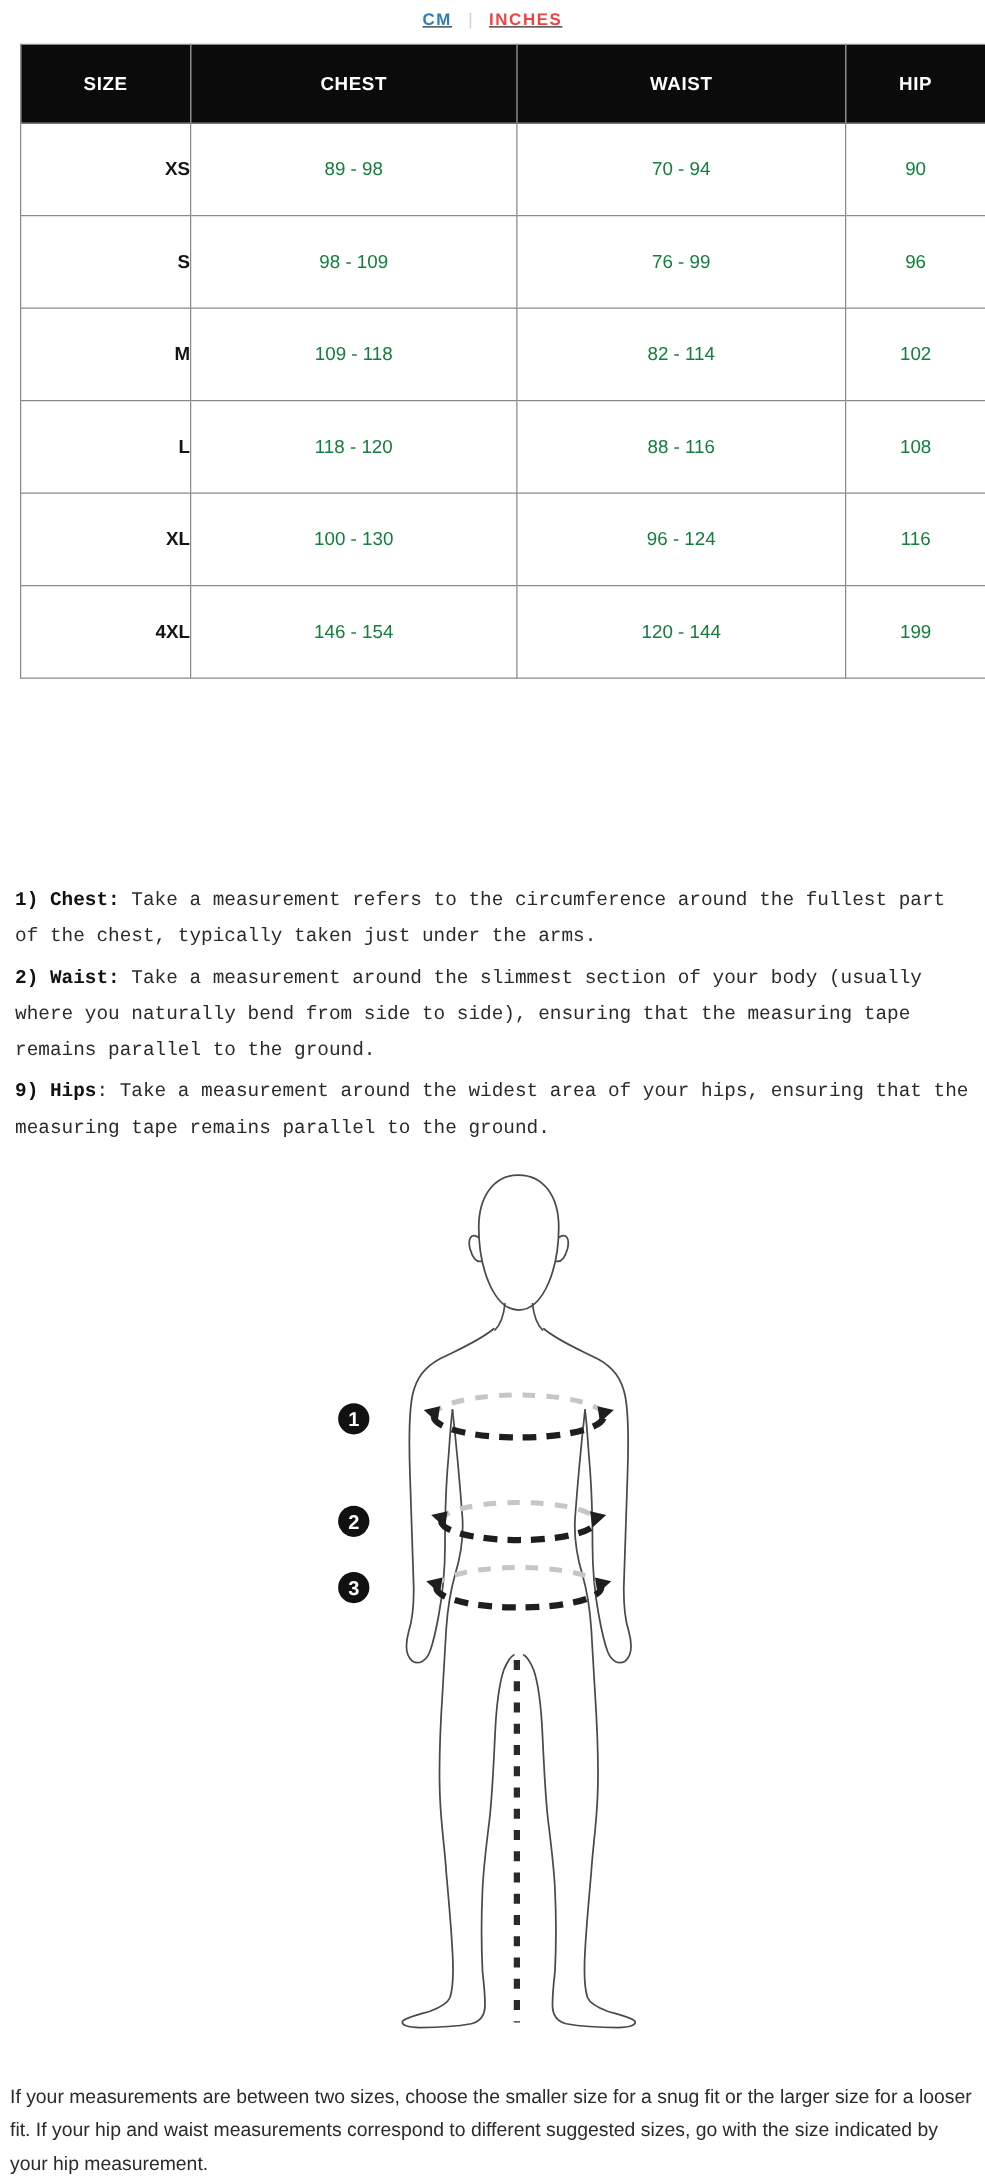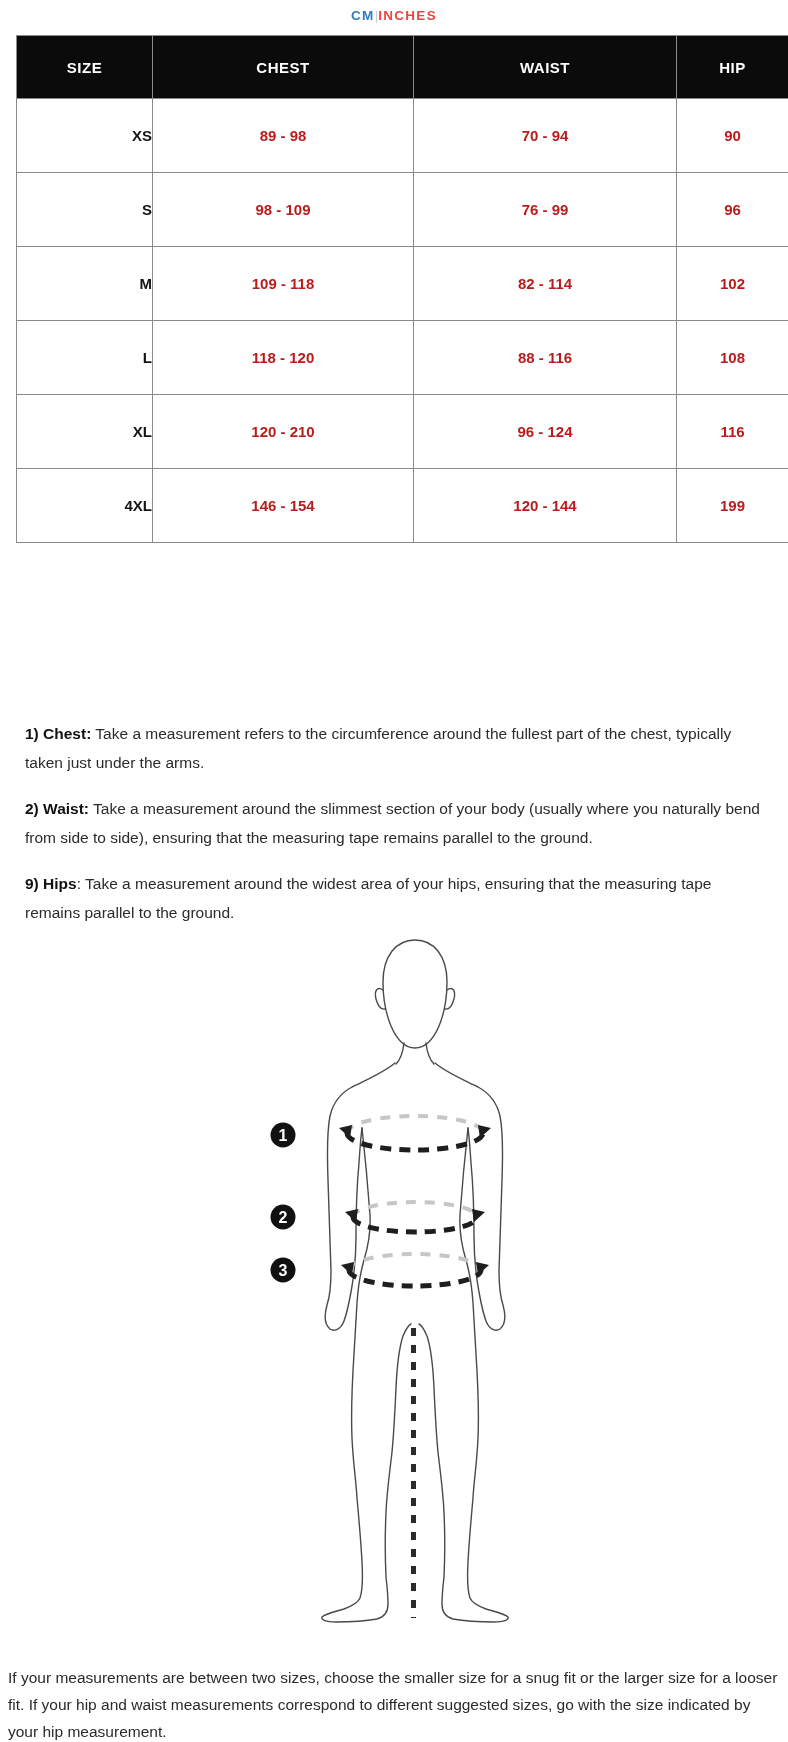--- a/index.html
+++ b/index.html
@@ -1,38 +1,38 @@
 <!DOCTYPE html>
 <html><head>
 <meta charset="utf-8">
 <style>
   html,body{margin:0;padding:0;background:#fff;}
   .page{position:relative;width:788px;height:1742px;background:#ffffff;overflow:hidden;
         font-family:"Liberation Sans",sans-serif;color:#2b2b2b;}
 
   
   .unit-toggle{position:absolute;top:8px;left:0;width:100%;display:flex;justify-content:center;
-               align-items:center;font-size:13.5px;font-weight:bold;letter-spacing:1.3px;}
+               align-items:center;gap:13px;font-size:13.5px;font-weight:bold;letter-spacing:1.3px;text-decoration:underline;}
   .unit-cm{color:#2e7bc0;cursor:pointer;}
   .unit-divider{color:#cfcfcf;font-weight:normal;letter-spacing:0;}
   .unit-inches{color:#ef4444;cursor:pointer;}
 
   
   table.size-table{position:absolute;left:16px;top:35px;width:772px;border-collapse:collapse;
                    table-layout:fixed;}
   .size-table th,.size-table td{border:1px solid #8a8a8a;text-align:center;vertical-align:middle;padding:0;}
   .size-table thead th{background:#0b0b0b;color:#ffffff;height:62px;font-size:15px;
                        font-weight:bold;letter-spacing:.5px;}
-  .size-table tbody td{height:73px;font-size:15px;color:#b91c1c;font-weight:bold;}
+  .size-table tbody td{height:73px;font-size:15px;color:#15803d;}
   .size-table tbody td.size-cell{font-weight:bold;color:#141414;text-align:right;}
 
   
   .instructions{position:absolute;left:8px;top:702px;width:776px;font-size:15.5px;
                 line-height:29px;color:#2b2b2b;}
-  .instructions p{margin:17px;}
+  .instructions p{margin:4px;font-family:Liberation Mono, monospace;}
   .instructions b{color:#111111;}
 
   
   svg.figure{position:absolute;left:0;top:840px;pointer-events:none;}
 
   
   .footer-note{position:absolute;left:8px;top:1664px;width:776px;font-size:15.5px;
                line-height:27px;color:#2b2b2b;}
   .footer-note p{margin:0;}
 </style>
@@ -82,21 +82,21 @@
           <td class="value-cell">102</td>
         </tr>
         <tr>
           <td class="size-cell">L</td>
           <td class="value-cell">118 - 120</td>
           <td class="value-cell">88 - 116</td>
           <td class="value-cell">108</td>
         </tr>
         <tr>
           <td class="size-cell">XL</td>
-          <td class="value-cell">120 - 210</td>
+          <td class="value-cell">100 - 130</td>
           <td class="value-cell">96 - 124</td>
           <td class="value-cell">116</td>
         </tr>
         <tr>
           <td class="size-cell">4XL</td>
           <td class="value-cell">146 - 154</td>
           <td class="value-cell">120 - 144</td>
           <td class="value-cell">199</td>
         </tr>
       </tbody>

